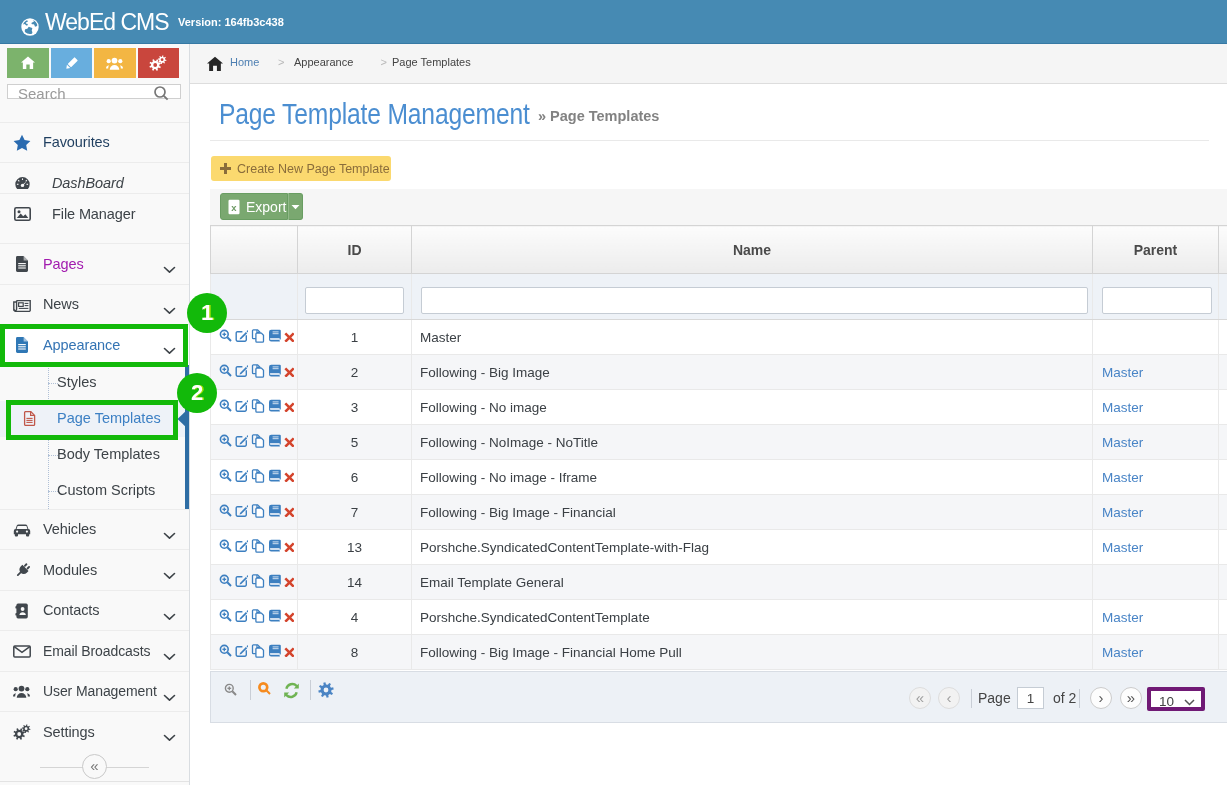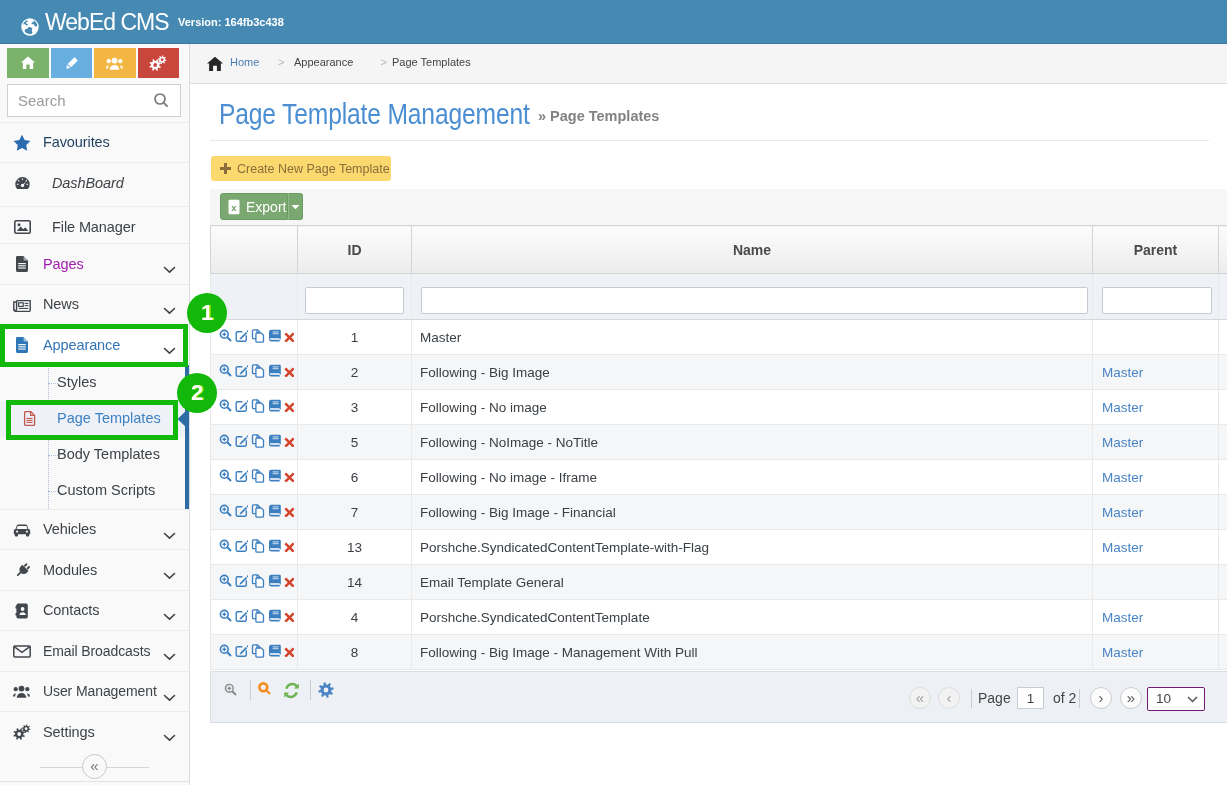--- a/index.html
+++ b/index.html
@@ -1,21 +1,21 @@
 <!DOCTYPE html>
 <html><head><meta charset="utf-8"><style>
 *{margin:0;padding:0;box-sizing:border-box}
 html,body{width:1227px;height:785px;font-family:"Liberation Sans",sans-serif;background:#fff;overflow:hidden}
 #topbar{position:absolute;left:0;top:0;width:1227px;height:44px;background:#468ab3;border-bottom:1px solid #3679a4}
 #logo{position:absolute;left:21px;top:9px;display:flex;align-items:flex-end;color:#fff}
 #logo .t{font-size:23px;margin-left:6px;letter-spacing:-1px}
 #ver{position:absolute;left:178px;top:16px;color:#fff;font-size:11px;font-weight:bold}
 #sidebar{position:absolute;left:0;top:44px;width:190px;height:741px;background:#f9f9f9;border-right:1px solid #d9dde1}
 .sbtn{position:absolute;top:4px;width:41.5px;height:30px;display:flex;align-items:center;justify-content:center}
-#search{position:absolute;left:7px;top:40px;width:174px;height:33px;background:#fff;border:1px solid #cfcfcf;display:flex;align-items:center}
+#search{position:absolute;left:7px;top:40px;width:174px;height:15px;background:#fff;border:1px solid #cfcfcf;display:flex;}
 #search span{color:#9a9a9a;font-size:15px;padding-left:10px;flex:1}
 .mi{position:absolute;left:0;width:189px;height:40.5px;border-top:1px solid #ececec}
 .mi .ic{position:absolute;left:12px;top:10px;width:20px;height:20px;display:flex;align-items:center;justify-content:center}
 .mi .tx{position:absolute;left:43px;top:11.5px;font-size:14.5px;letter-spacing:-0.1px;color:#3d4348}
 .mi .ch{position:absolute;right:13px;top:16px}
 .smi{position:absolute;left:0;width:185px;height:36px}
 .smi .tx{position:absolute;left:57px;top:9.5px;font-size:14.5px}
 #main{position:absolute;left:190px;top:44px;width:1037px;height:741px;background:#fff}
 #crumb{position:absolute;left:0;top:0;width:1037px;height:40px;background:#f5f5f5;border-bottom:1px solid #ddd}
 .bc{position:absolute;top:12px;font-size:11px}
@@ -117,21 +117,21 @@
             <line x1="12.8" y1="5.2" x2="11.7" y2="6.3"></line>
             <line x1="2.9" y1="9.3" x2="4.5" y2="9.3"></line>
             <line x1="14.1" y1="9.3" x2="12.5" y2="9.3"></line>
           </g>
           <circle cx="8.5" cy="10.4" r="1.7" fill="#f9f9f9"></circle>
           <path d="M8 9.9 l0.9 1 3.5-4.4z" fill="#f9f9f9"></path>
         </svg>
       </span>
       <span class="tx" style="left:52px;color:#3d4348">DashBoard</span>
     </div>
-<div class="mi" style="top:162px;text-align:right;">
+<div class="mi" style="top:149px;text-align:right;">
       <span class="ic">
         <svg width="17" height="14" viewBox="0 0 17 14">
           <g>
             <rect x="0.8" y="0.8" width="15.4" height="12.4" rx="1.4" fill="none" stroke="#41474d" stroke-width="1.6"></rect>
             <circle cx="5" cy="4.8" r="1.5" fill="#41474d"></circle>
             <path d="M2.8 11 L6.7 6.5 L9.2 9.3 L11.4 7.2 L14.3 11 Z" fill="#41474d"></path>
           </g>
         </svg>
       </span>
       <span class="tx" style="left:52px;color:#3d4348">File Manager</span>
@@ -734,21 +734,21 @@
                     <line x1="4.6" y1="2.9" x2="10.6" y2="2.9"></line>
                     <line x1="4.6" y1="4.7" x2="10.6" y2="4.7"></line>
                   </g>
                 </svg></span>
               <span><svg width="10" height="10" viewBox="0 0 10 10">
                   <path d="M2.2 0.4 L5.5 3.7 L8.8 0.4 L10.6 2.2 L7.3 5.5 L10.6 8.8 L8.8 10.6 L5.5 7.3 L2.2 10.6 L0.4 8.8 L3.7 5.5 L0.4 2.2 Z" fill="#d4442c"></path>
                 </svg></span>
             </div>
           </td>
           <td class="id">8</td>
-          <td class="name">Following - Big Image - Management With Pull</td>
+          <td class="name">Following - Big Image - Financial Home Pull</td>
           <td class="par">Master</td>
           <td></td>
         </tr>
  </tbody>
     </table>
  <div id="gfoot">
 <span style="position:absolute;left:13px;top:11px"><svg width="17" height="17" viewBox="0 0 17 17">
           <circle cx="5.3" cy="5.3" r="3.9" fill="none" stroke="#898989" stroke-width="1.4"></circle>
           <line x1="8.3" y1="8.3" x2="12" y2="12" stroke="#898989" stroke-width="2"></line>
           <line x1="3.4" y1="5.3" x2="7.2" y2="5.3" stroke="#898989" stroke-width="1.3"></line>
@@ -769,21 +769,21 @@
         </svg></span>
 <span class="pgc dis" style="left:698px">«</span>
 <span class="pgc dis" style="left:727px">‹</span>
 <div style="position:absolute;left:760px;top:17px;width:1px;height:19px;background:#c9ced6"></div>
 <span style="position:absolute;left:767px;top:18px;font-size:14px;color:#444">Page</span>
 <span style="position:absolute;left:806px;top:15px;width:27px;height:22px;background:#fff;border:1px solid #c5ccd4;text-align:center;line-height:21px;font-size:13.5px;color:#444">1</span>
 <span style="position:absolute;left:842px;top:18px;font-size:14px;color:#444">of 2</span>
 <div style="position:absolute;left:868px;top:17px;width:1px;height:19px;background:#c9ced6"></div>
 <span class="pgc en" style="left:879px">›</span>
 <span class="pgc en" style="left:909px">»</span>
-<span style="position:absolute;left:936px;top:14.5px;width:58px;height:24px;background:#fff;border:1px solid #701a75;border-radius:2px;font-size:13.5px;color:#444">
+<span style="position:absolute;left:936px;top:14.5px;width:58px;height:24px;background:#fff;border:4px solid #701a75;border-radius:2px;font-size:13.5px;color:#444">
         <span style="position:absolute;left:8px;top:3px">10</span>
         <svg style="position:absolute;right:6px;top:8px" width="11" height="7" viewBox="0 0 11 7">
           <path d="M1 1 L5.5 5.5 L10 1" fill="none" stroke="#555" stroke-width="1.5"></path>
         </svg>
       </span>
  </div>
 </div>
 <div class="gbox" style="left:0px;top:324px;width:188px;height:43px"></div>
 <div class="gbox" style="left:6px;top:400px;width:172px;height:40px"></div>
 <div class="gcirc" style="left:187px;top:292.5px">1</div>

